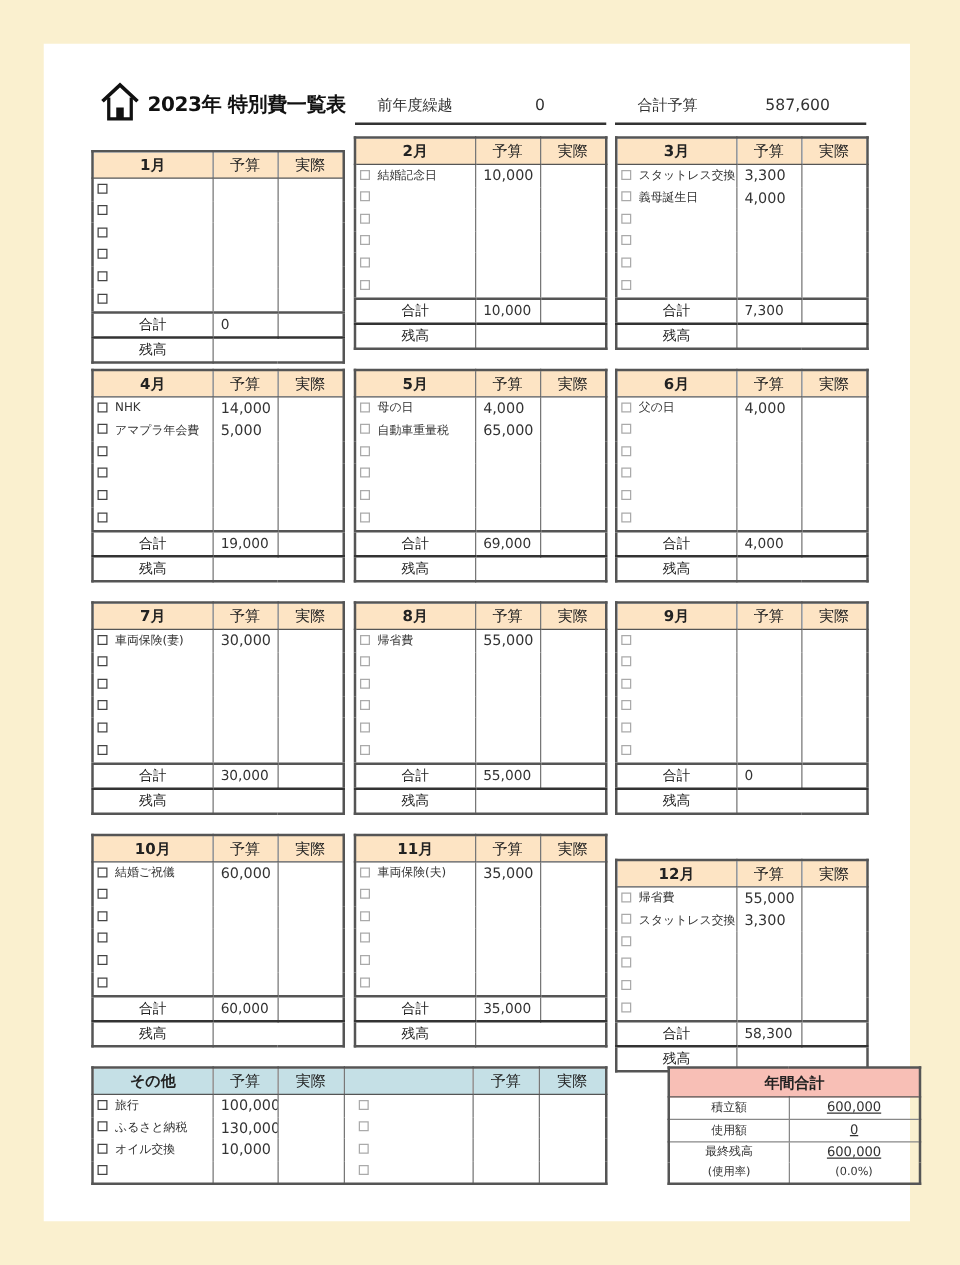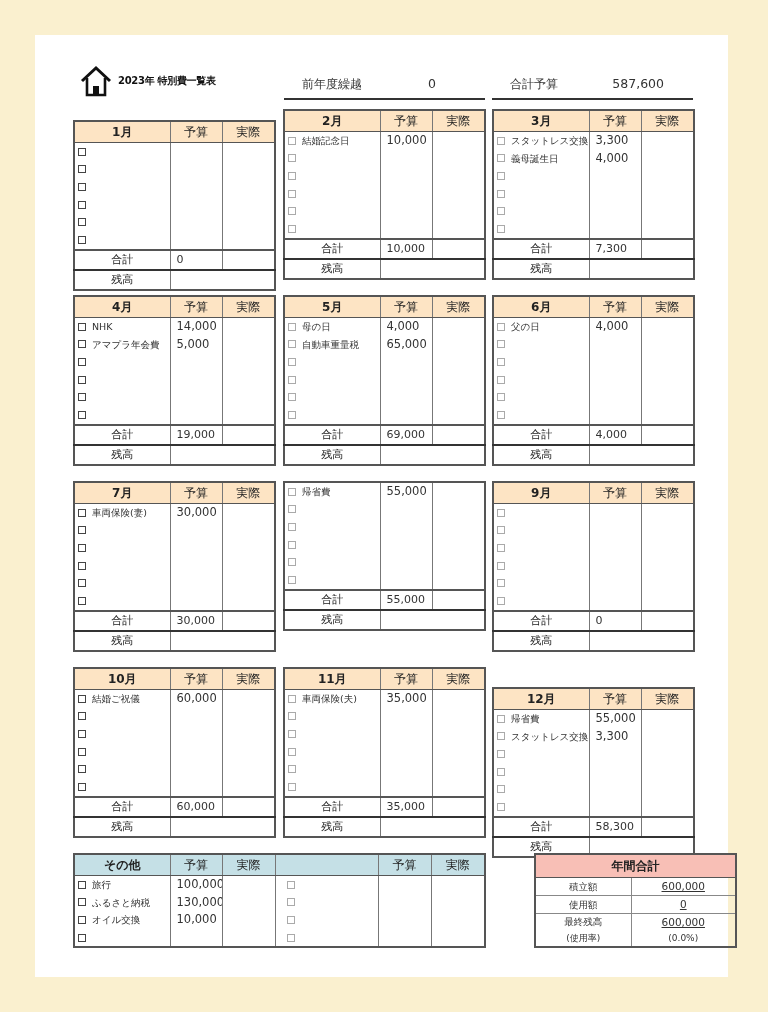--- a/index.html
+++ b/index.html
@@ -5,21 +5,21 @@
   html, body { margin:0; padding:0; }
   body {
     width:768px; height:1012px; background:#faf0cf; position:relative;
     font-family:"DejaVu Sans","Liberation Sans",sans-serif; color:#222; overflow:hidden;
   }
   .page {
     position:absolute; left:35px; top:35px; width:693px; height:942px; background:#fff;
   }
   .hdr { position:absolute; top:30px; left:0; width:693px; height:40px; }
   .house { position:absolute; left:44px; top:0; width:34px; height:32px; }
-  .title { position:absolute; left:83px; top:9px; font-size:10px; font-weight:bold; color:#111; white-space:nowrap; letter-spacing:-0.3px; }
+  .title { position:absolute; left:83px; top:9px; font-size:16px; font-weight:bold; color:#111; white-space:nowrap; letter-spacing:-0.3px; }
   .hbox { position:absolute; top:0; height:33px; border-bottom:2px solid #333; }
   .hbox .lbl { position:absolute; left:18px; top:11px; font-size:12px; color:#333; }
   .hbox .val { position:absolute; right:0; top:11px; font-size:12.5px; color:#333; text-align:right; }
   .hb1 { left:249px; width:201px; }
   .hb1 .val { right:49px; }
   .hb2 { left:457px; width:201px; }
   .hb2 .val { right:29px; }
 
   table.m {
     position:absolute; border-collapse:collapse; table-layout:fixed; font-size:11px;
@@ -441,20 +441,25 @@
         </tbody>
       </table>
       <table class="m dot" style="left: 248px; top: 446px; width: 201px;">
         <colgroup>
           <col style="width:96px">
           <col style="width:52px">
           <col style="width:53px">
         </colgroup>
         <tbody>
           <tr>
+            <th class="mon">8月</th>
+            <th>予算</th>
+            <th class="act">実際</th>
+          </tr>
+          <tr>
             <td class="item"><span class="cb light"></span><span>帰省費</span></td>
             <td class="bud">55,000</td>
             <td class="act"></td>
           </tr>
           <tr>
             <td class="item"><span class="cb light"></span><span></span></td>
             <td class="bud"></td>
             <td class="act"></td>
           </tr>
           <tr>

